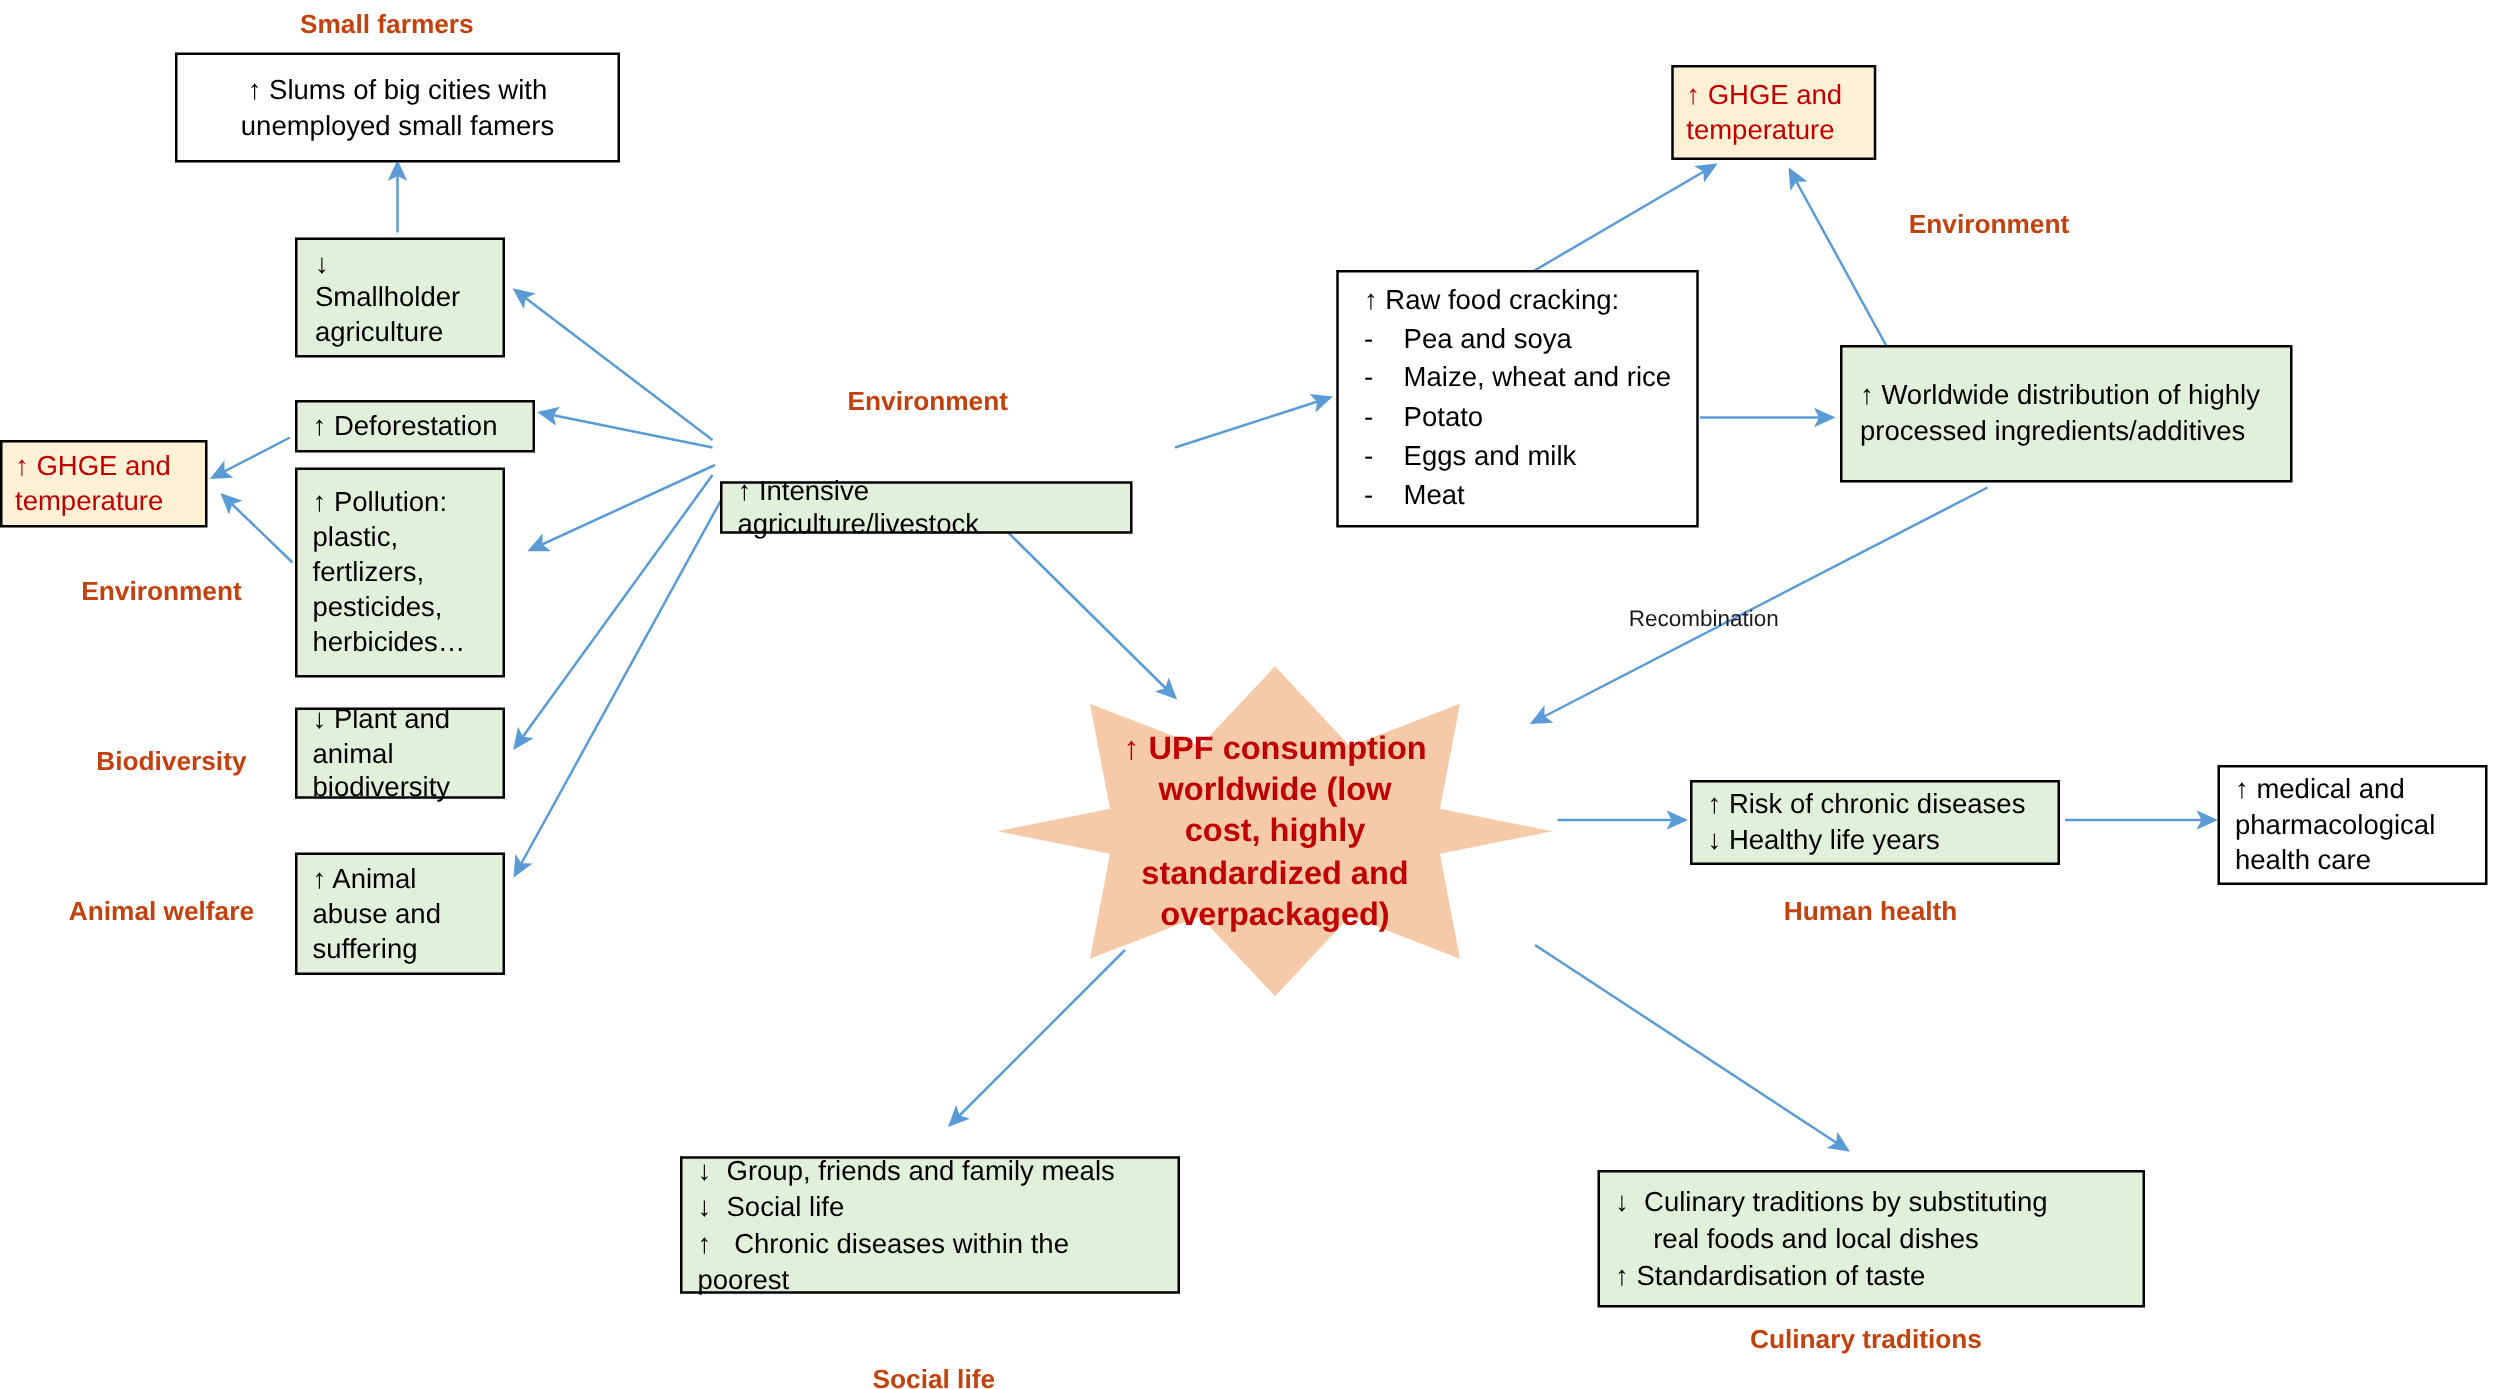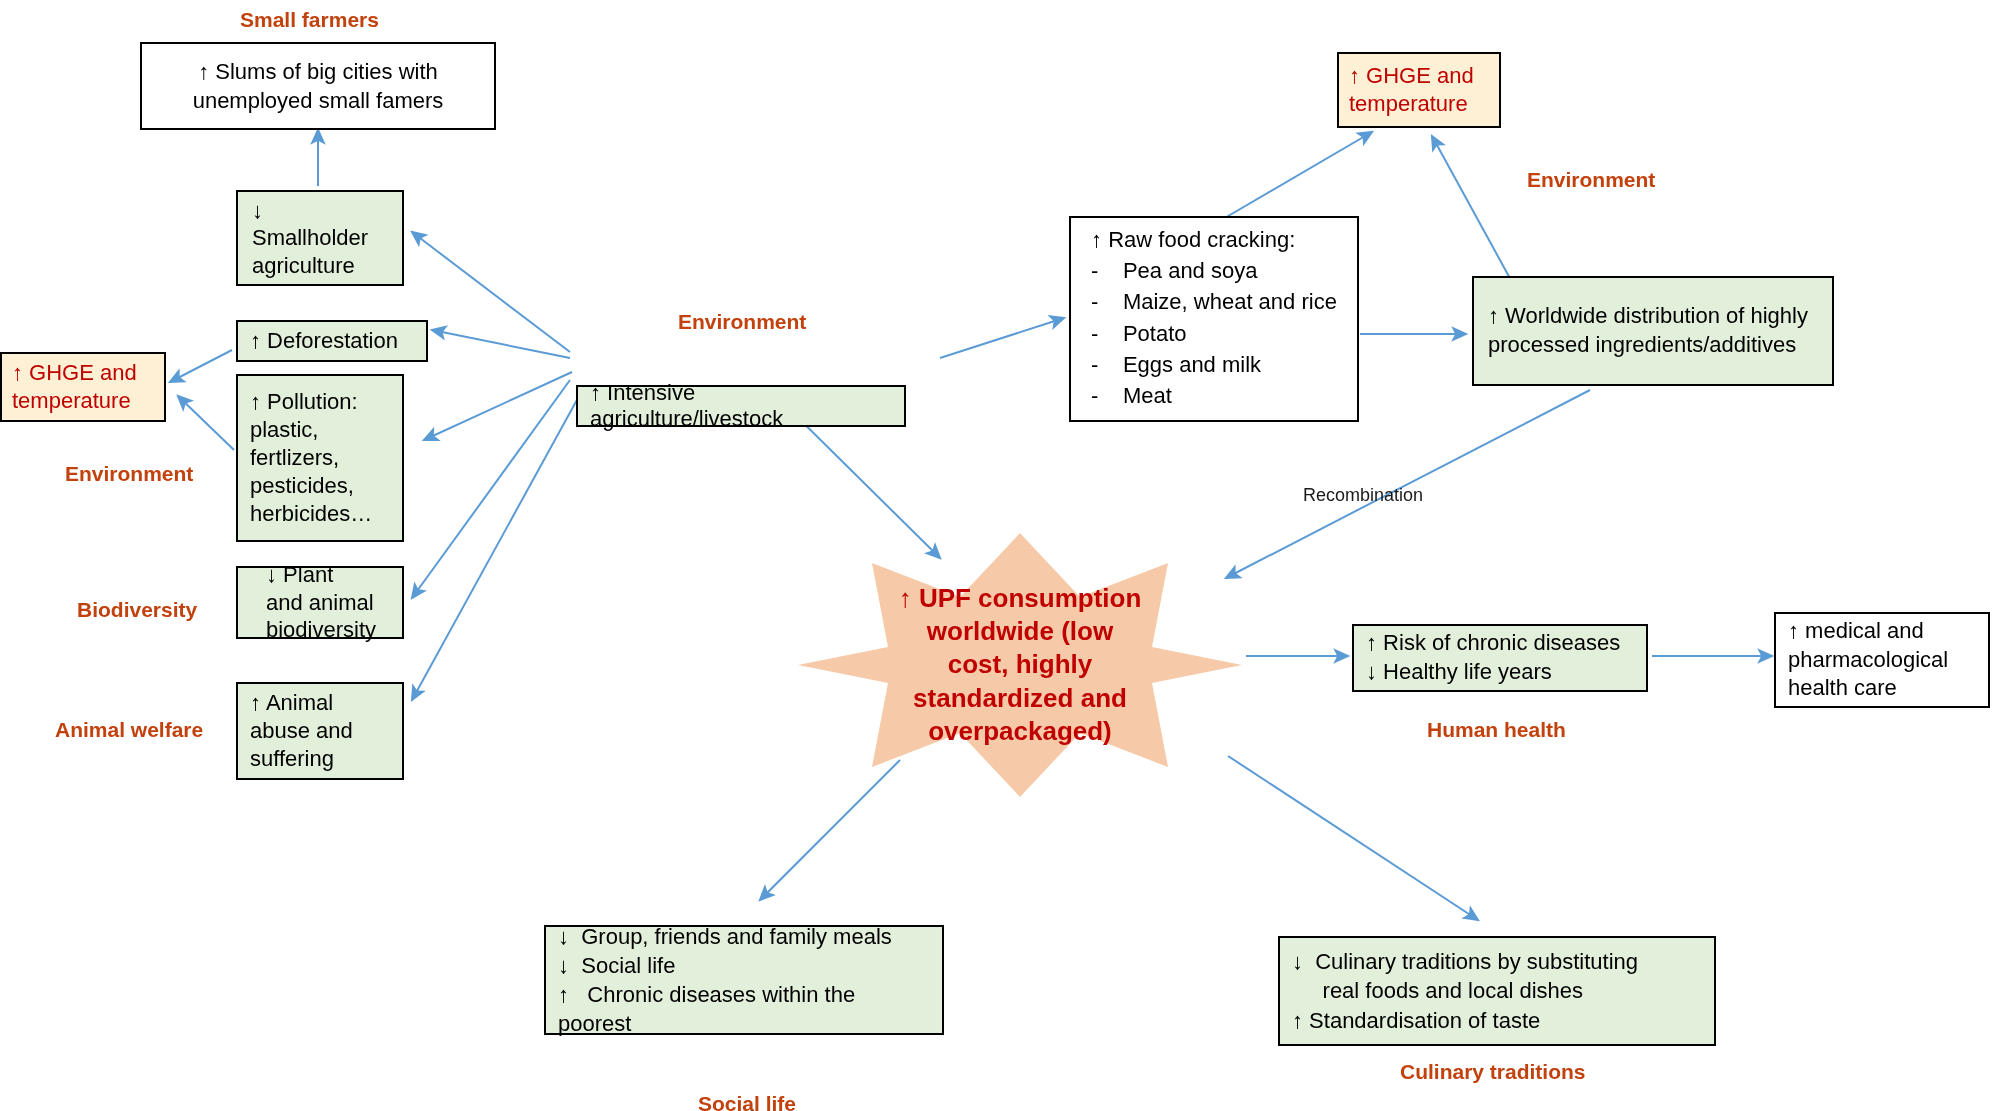--- a/index.html
+++ b/index.html
@@ -95,21 +95,21 @@
   </div>
 
   <div class="node cream" style="left:0px;top:352px;width:166px;height:70px;padding:4px 10px;">
     <span class="txt redtext" style="font-size:22px;line-height:1.28;">↑ GHGE and temperature</span>
   </div>
 
   <div class="node green" style="left:236px;top:374px;width:168px;height:168px;padding:4px 12px;">
     <span class="txt" style="font-size:22px;line-height:1.27;">↑ Pollution: plastic, fertlizers, pesticides, herbicides…</span>
   </div>
 
-  <div class="node green" style="left:236px;top:566px;width:168px;height:73px;padding:4px 28px;justify-content:center;">
+  <div class="node green" style="left:236px;top:566px;width:168px;height:73px;padding:4px 12px;justify-content:center;">
     <span class="txt" style="font-size:22px;line-height:1.27;">↓ Plant and animal biodiversity</span>
   </div>
 
   <div class="node green" style="left:236px;top:682px;width:168px;height:98px;padding:4px 12px;">
     <span class="txt" style="font-size:22px;line-height:1.27;">↑ Animal abuse and suffering</span>
   </div>
 
   <div class="node green" style="left:576px;top:353px;width:330px;height:42px;padding:16px 12px;margin-top:32px;">
     <span class="txt" style="font-size:22px;line-height:1.2;">↑ Intensive agriculture/livestock</span>
   </div>

